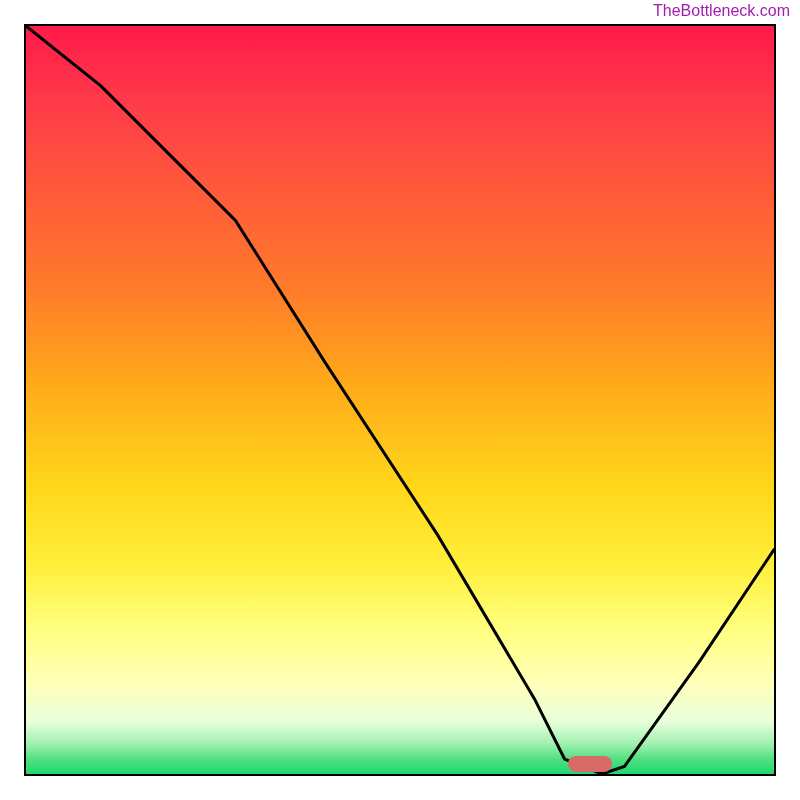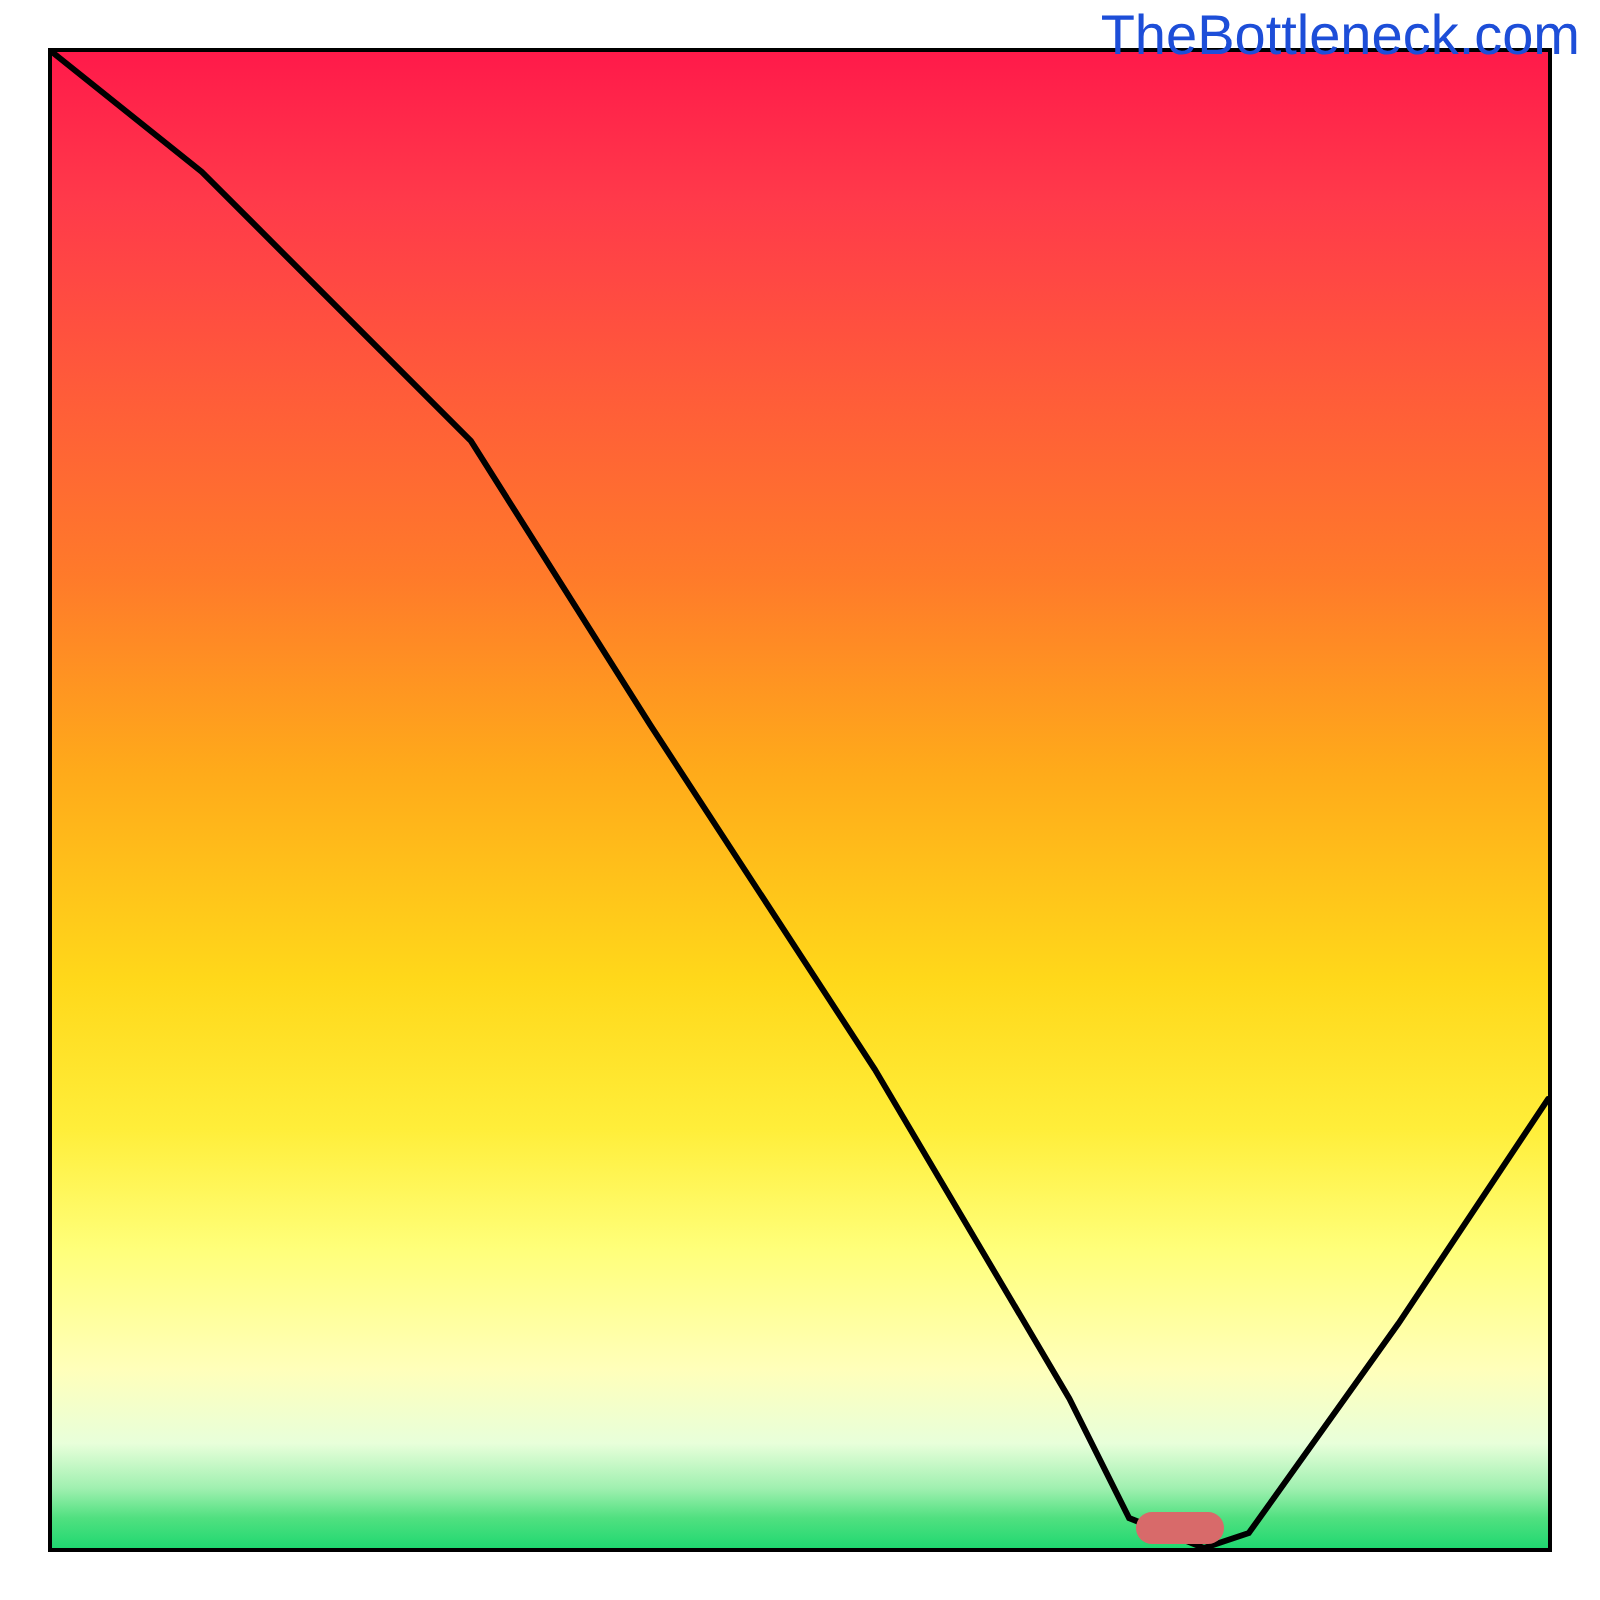--- a/index.html
+++ b/index.html
@@ -7,22 +7,22 @@
     width: 800px;
     height: 800px;
     background: #ffffff;
     position: relative;
     font-family: Arial, sans-serif;
   }
   .watermark {
     position: absolute;
     top: 2px;
     right: 10px;
-    font-size: 28px;
-    color: #1d4ed8;
+    font-size: 16px;
+    color: #a21caf;
     font-weight: normal;
     z-index: 10;
     text-align: right;
   }
   .chart-container {
     position: absolute;
     top: 24px;
     left: 24px;
     width: 752px;
     height: 752px;

